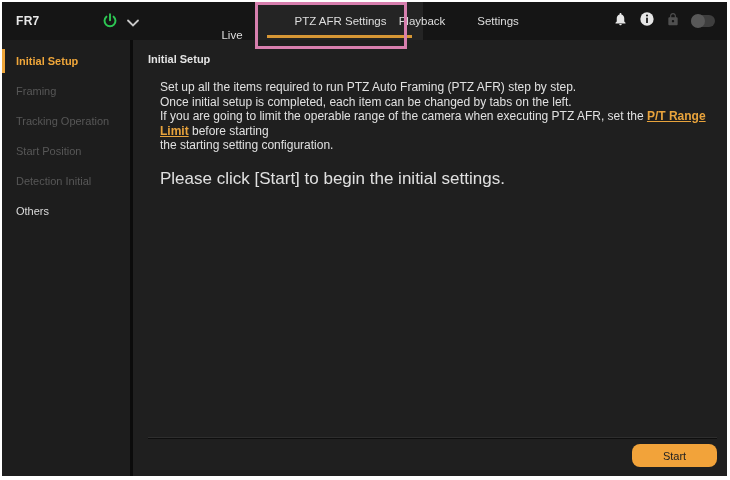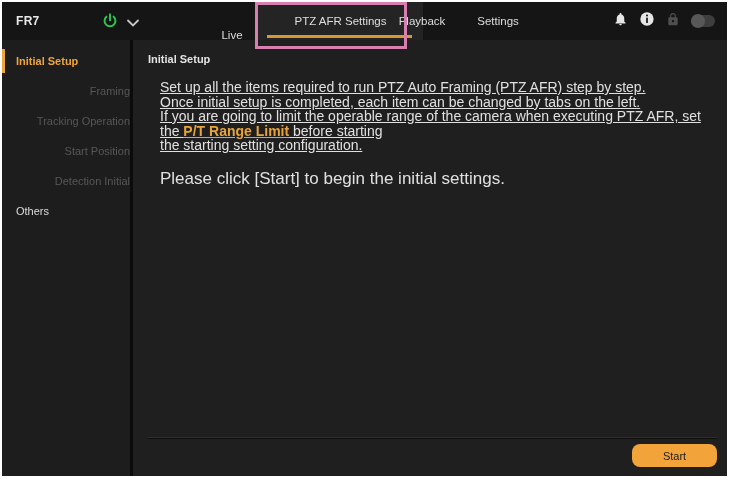--- a/index.html
+++ b/index.html
@@ -60,32 +60,32 @@
     position:absolute;left:128px;top:38px;bottom:0;width:3px;background:#0b0b0b;
   }
   .side-item{
     position:relative;height:30px;line-height:30px;padding-left:14px;
     font-size:11px;cursor:pointer;white-space:nowrap;
   }
   .side-item.selected{color:#efa63a;font-weight:bold;}
   .side-item.selected .selbar{
     position:absolute;left:0;top:3px;bottom:3px;width:3px;background:#efa63a;
   }
-  .side-item.disabled{color:#575757;cursor:default;text-align:right;}
+  .side-item.disabled{color:#575757;cursor:default;}
   .side-item.normal{color:#dcdcdc;}
   
   .main{
     position:absolute;left:131px;top:38px;right:0;bottom:0;background:#1f1f1f;
     color:#e4e4e4;
   }
   .main-title{
     margin:13px 0 0 15px;font-size:11px;font-weight:bold;color:#e4e4e4;
   }
   .main-para{
-    margin:15px 12px 0 27px;font-size:14px;line-height:14.5px;color:#e0e0e0;text-decoration:underline;
+    margin:15px 12px 0 27px;font-size:12px;line-height:14.5px;color:#e0e0e0;
   }
   .range-link{color:#e8a33c;text-decoration:underline;cursor:pointer;font-weight:bold;}
   .instruction{
     margin:16px 0 0 27px;font-size:17px;color:#e0e0e0;
   }
   .footer-divider{
     position:absolute;left:15px;right:10px;top:397px;height:2px;
     background:#0e0e0e;border-top:1px solid #2e2e2e;box-sizing:border-box;
   }
   .start-btn{

